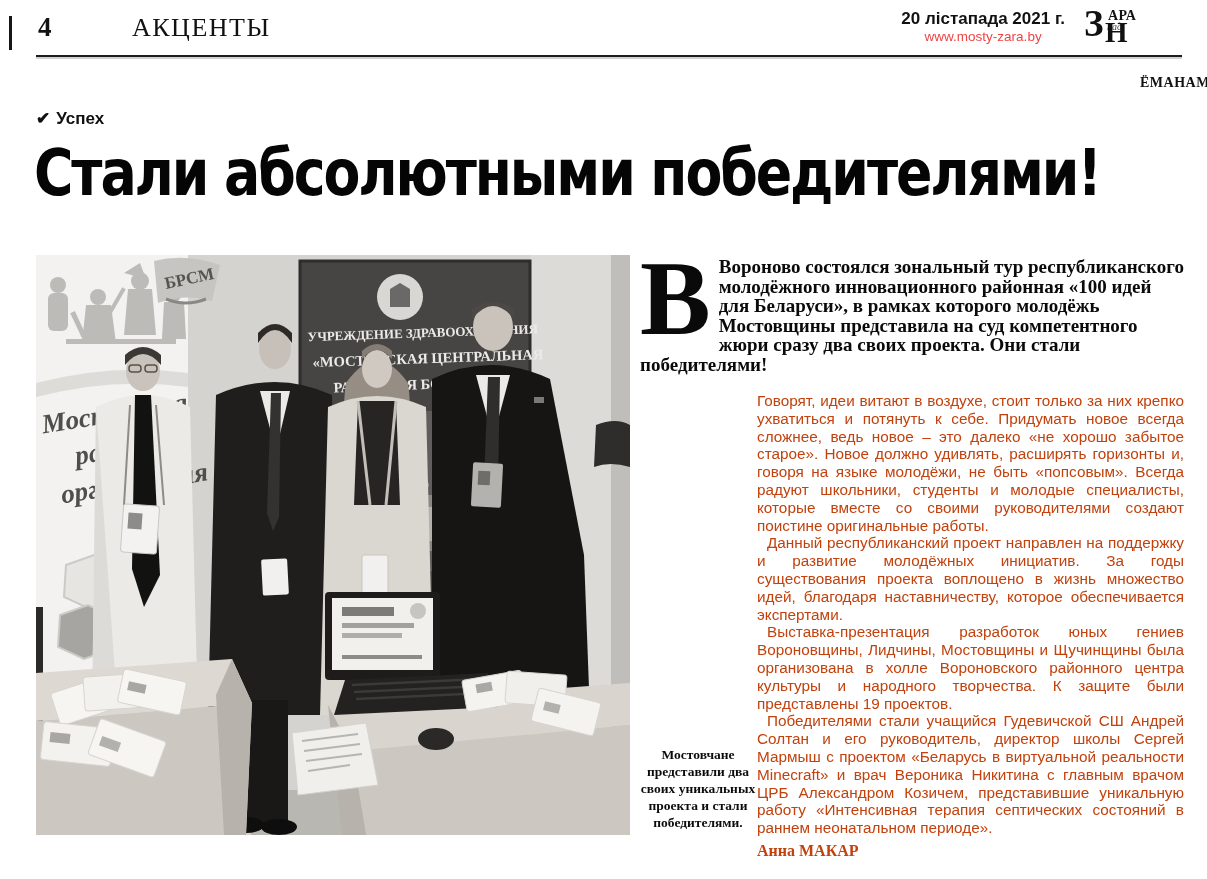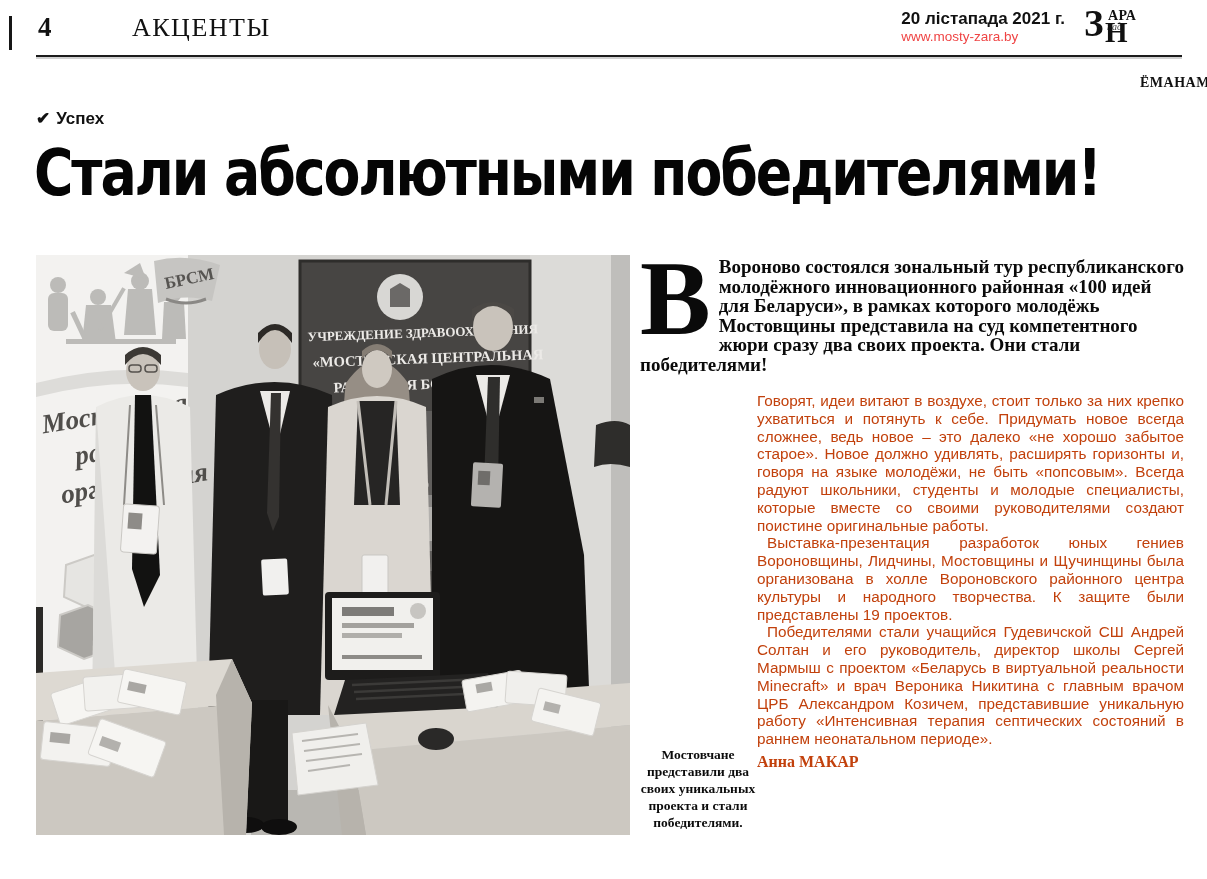--- a/index.html
+++ b/index.html
@@ -4,21 +4,21 @@
 <style>
   html,body{margin:0;padding:0;background:#e9e9e9;}
   .page{position:relative;width:1207px;height:879px;background:#ffffff;margin:0 auto;
         font-family:"Liberation Sans",sans-serif;color:#111;overflow:hidden;}
   .abs{position:absolute;}
 
   
   .edge-tick{left:9px;top:16px;width:3px;height:34px;background:#161616;}
   .page-num{left:38px;top:14px;font:bold 27px/1 "Liberation Serif",serif;}
   .section-title{left:88px;top:15px;font:26px/1 "Liberation Serif",serif;letter-spacing:1.5px;margin-left:44px;}
-  .head-right{right:142px;top:9px;text-align:left;}
+  .head-right{right:142px;top:9px;text-align:center;}
   .head-date{font:bold 17px/1.2 "Liberation Sans",sans-serif;}
   .head-site{font:13.5px/1.2 "Liberation Sans",sans-serif;color:#ef4444;}
   .logo{left:1084px;top:5px;width:100px;height:48px;font-family:"Liberation Serif",serif;}
   .logo span{position:absolute;font-weight:bold;}
   .logo .l-z{left:0;top:0;font-size:37px;line-height:1;}
   .logo .l-ara{left:24px;top:3px;font-size:14px;letter-spacing:.5px;}
   .logo .l-nad{left:23px;top:16px;font-size:10px;font-style:italic;font-weight:normal;color:#444;}
   .logo .l-n{left:21px;top:13px;font-size:29px;line-height:1;}
   .logo .l-emanam{left:56px;top:22px;font-size:14px;letter-spacing:.5px;margin-top:48px;}
   .head-rule{left:36px;top:55px;width:1146px;height:2px;background:#1c1c1c;box-shadow:0 2px 0 rgba(0,0,0,.18);}
@@ -68,20 +68,21 @@
 
   <div class="abs kicker"><span class="chk">✔</span><span>Успех</span></div>
   <div class="abs headline"><span>Стали абсолютными победителями!</span></div>
 
   <div class="abs lead">
     <span class="dropcap">В</span><span>Вороново состоялся зональный тур республиканского молодёжного инновационного районная «100 идей для Беларуси», в рамках которого молодёжь Мостовщины представила на суд компетентного жюри сразу два своих  проекта. Они стали победителями!</span>
   </div>
 
   <div class="abs body-col">
     <p>Говорят, идеи витают в воздухе, стоит только за них крепко ухватиться и потянуть к себе. Придумать новое всегда сложнее, ведь новое – это далеко «не хорошо забытое старое». Новое должно удивлять, расширять горизонты и, говоря на языке молодёжи, не быть «попсовым». Всегда радуют школьники, студенты и молодые специалисты, которые вместе со своими руководителями создают поистине оригинальные работы.</p>
+    <p class="ind">Данный республиканский проект направлен на поддержку и развитие молодёжных инициатив. За годы существования проекта воплощено в жизнь множество идей, благодаря наставничеству, которое обеспечивается экспертами.</p>
     <p class="ind">Выставка-презентация разработок юных гениев Вороновщины, Лидчины, Мостовщины и Щучинщины была организована в холле Вороновского районного центра культуры и народного творчества. К защите были представлены 19 проектов.</p>
     <p class="ind">Победителями стали учащийся Гудевичской СШ Андрей Солтан и его руководитель, директор школы Сергей Мармыш с проектом «Беларусь в виртуальной реальности Minecraft» и врач Вероника Никитина с главным врачом ЦРБ Александром Козичем, представившие уникальную работу «Интенсивная терапия септических состояний в раннем неонатальном периоде».</p>
     <div class="byline">Анна МАКАР</div>
   </div>
 
   <div class="abs photo-wrap">
     <svg width="594" height="580" viewBox="0 0 594 580">
 
       <rect x="0" y="0" width="594" height="580" fill="#d4d3d0"></rect>
       <rect x="494" y="0" width="100" height="580" fill="#dcdbd8"></rect>

